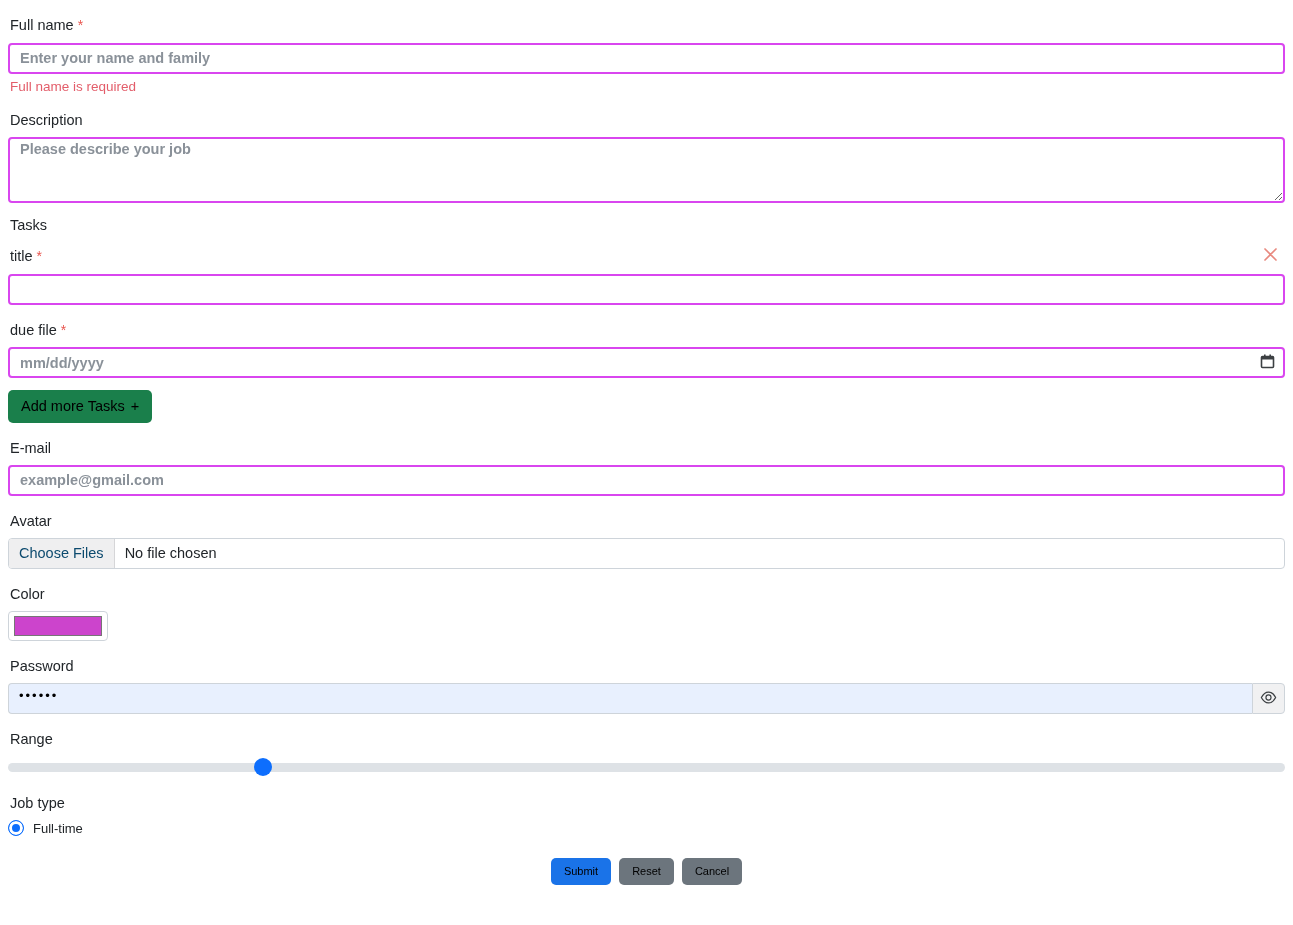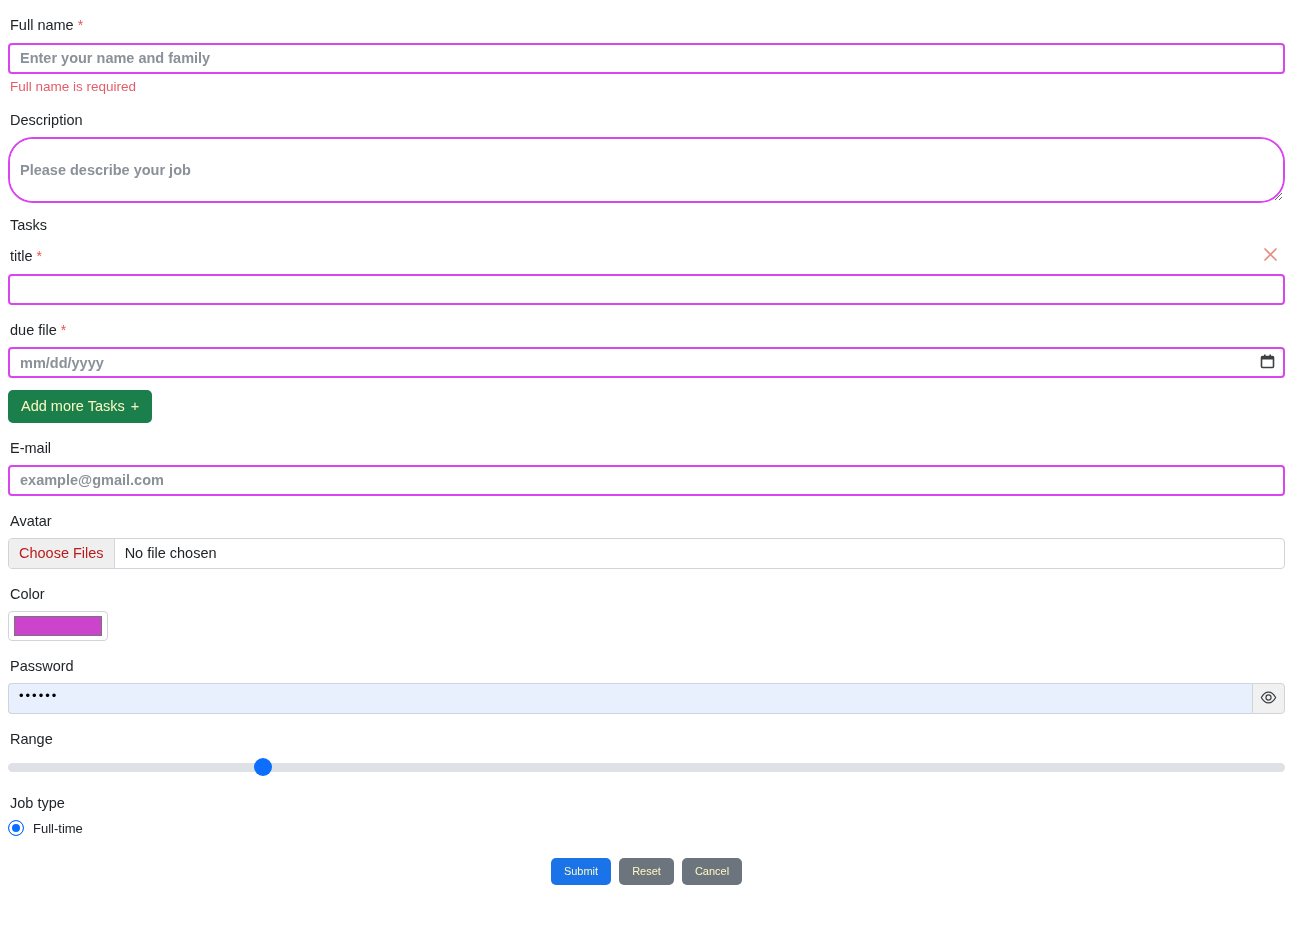--- a/index.html
+++ b/index.html
@@ -52,24 +52,23 @@
     background: #ffffff;
     border: 2px solid #d946ef;
     border-radius: 4px;
     outline: none;
     font-weight: bold;
   }
   .ctrl::placeholder { color: #8a9199; opacity: 1; }
 
   textarea.ctrl {
     height: 66px;
-    padding: 22px 10px;
+    padding: 1px 10px;
     resize: vertical;
     line-height: 1.35;
-    border-radius: 25px;
   }
 
   
   .group-label {
     font-size: 14.5px;
     color: #212529;
     margin: 14px 0 14px 2px;
   }
 
   
@@ -112,21 +111,21 @@
     display: inline-flex;
     align-items: center;
     gap: 6px;
     font-family: "Liberation Sans", sans-serif;
     font-size: 14.5px;
     line-height: 1;
     border: none;
     border-radius: 5px;
     cursor: pointer;
     padding: 9px 13px;
-    color: #fef9c3;
+    color: #000000;
   }
   .btn-green { background: #1a7f4b; }
   .btn-blue  { background: #1a73e8; }
   .btn-gray  { background: #6c757d; }
 
   .btn-row {
     display: flex;
     justify-content: center;
     gap: 8px;
     margin-top: 22px;
@@ -144,21 +143,21 @@
     background: #fff;
     overflow: hidden;
   }
   .file-btn {
     display: flex;
     align-items: center;
     padding: 0 10px;
     background: #efeff0;
     border-right: 1px solid #d6d6d8;
     font-size: 14.5px;
-    color: #b91c1c;
+    color: #0c4a6e;
     cursor: pointer;
     white-space: nowrap;
   }
   .file-name {
     display: flex;
     align-items: center;
     padding: 0 10px;
     font-size: 14.5px;
     color: #212529;
   }

